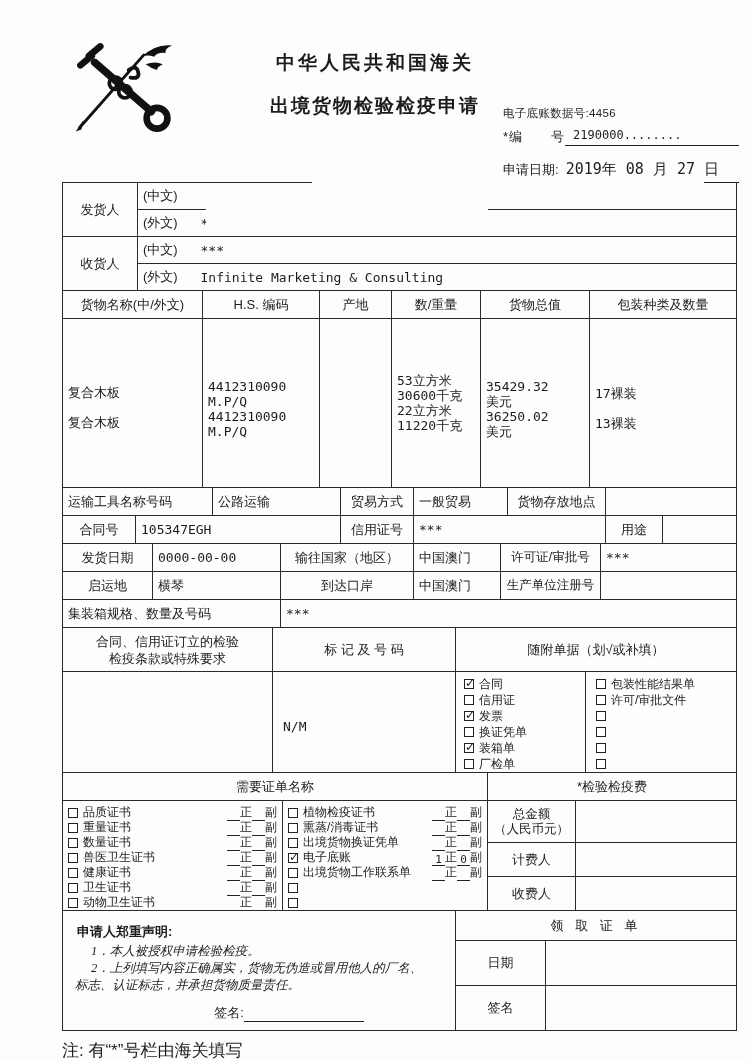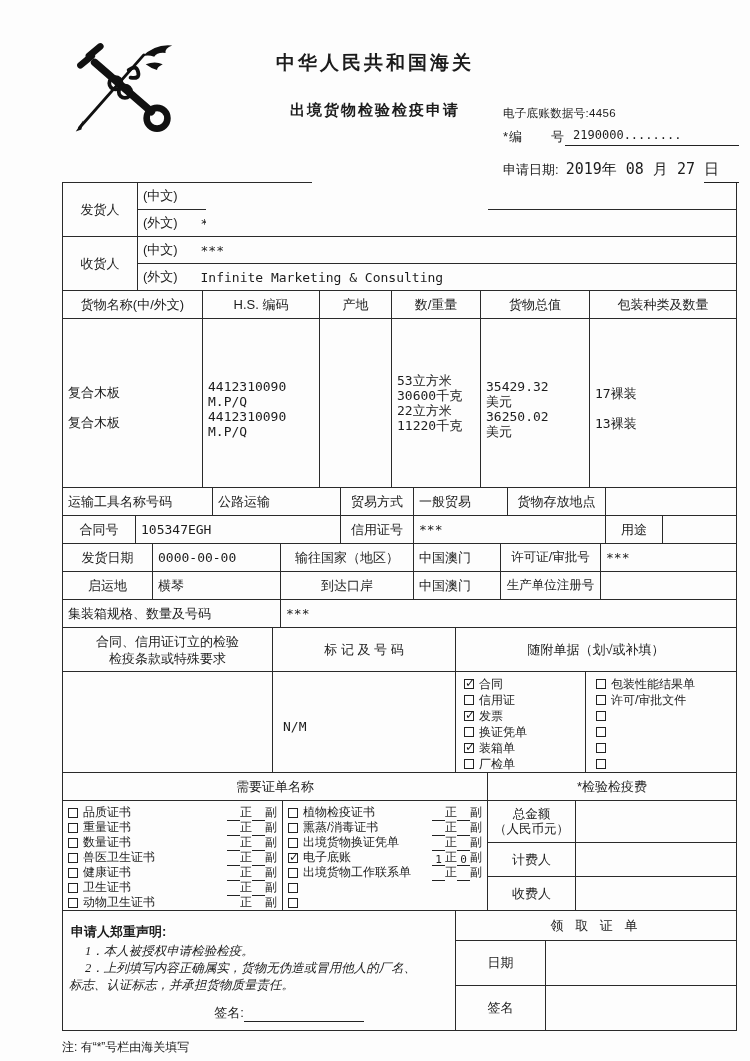--- a/index.html
+++ b/index.html
@@ -3,21 +3,21 @@
 <meta charset="utf-8">
 <style>
 *{box-sizing:border-box;margin:0;padding:0}
 html,body{background:#e8e8e8}
 body{font-family:"Liberation Sans","DejaVu Sans",sans-serif;color:#1c1c1c}
 .page{position:relative;width:750px;height:1061px;background:#fdfdfd;margin:0 auto;overflow:hidden}
 .hdr{position:relative;height:183px}
 .logo{position:absolute;left:64px;top:36px;width:118px;height:104px}
 .titles{position:absolute;left:185px;top:50px;width:380px;text-align:center}
 .t1{font-size:19px;font-weight:bold;letter-spacing:3px}
-.t2{font-size:15px;font-weight:bold;letter-spacing:2px;margin-top:25px}
+.t2{font-size:19px;font-weight:bold;letter-spacing:2px;margin-top:17px}
 .hright{position:absolute;left:503px;top:106px;width:236px}
 .ledger{font-size:11.5px;margin-bottom:7px;letter-spacing:.3px}
 .serialrow{display:flex;font-size:13px}
 .serial-lab{white-space:pre;letter-spacing:1px}
 .serial-val{flex:1;border-bottom:1.5px solid #222;padding:0 0 1px 8px}
 .daterow{display:flex;gap:7px;align-items:center;border-bottom:1.5px solid #222;margin-top:12px;padding:2px 0 3px;font-size:13px}
 .v{font-family:"DejaVu Sans Mono","Liberation Mono",monospace;font-size:12px}
 .ft{border-collapse:collapse;table-layout:fixed;width:675px;margin-left:62px;margin-top:-1px}
 .ft td{border:1px solid #2a2a2a;font-size:13px;vertical-align:middle;padding:0 5px;overflow:hidden}
 .ctr{text-align:center}
@@ -29,21 +29,21 @@
 .ci16{height:16px}
 .copies{margin-left:auto;display:flex;align-items:flex-end}
 .blank{display:inline-block;width:13px;height:12px;border-bottom:1px solid #222;text-align:center;font-size:11px;line-height:12px}
 .sub2{display:flex;height:100%}
 .subL{width:130px;border-right:1px solid #2a2a2a;padding:4px 0 0 8px}
 .subR{flex:1;padding:4px 0 0 10px}
 .dec-title{font-size:13px;font-weight:bold;padding:3px 0 2px 2px}
 .script{font-family:"Liberation Serif","DejaVu Serif",serif;font-style:italic;font-size:12.5px;line-height:17px}
 .signline{display:flex;align-items:flex-end;justify-content:center;margin-top:10px;font-size:13px;padding-left:60px}
 .sign-blank{display:inline-block;width:120px;border-bottom:1px solid #222;height:13px}
-.foot{margin:8px 0 0 62px;font-size:12px}
+.foot{margin:8px 0 0 62px;font-size:17px}
 .redact{position:absolute;background:#fdfdfd}
 .lab-pre{white-space:pre}
 </style>
 </head>
 <body>
 
 <div class="page">
 
   <div class="hdr">
     <svg class="logo" viewBox="0 0 120 110" aria-hidden="true">
@@ -504,21 +504,21 @@
     </table>
 
   <table class="ft">
     <colgroup>
         <col style="width:393px">
         <col style="width:90px">
         <col>
       </colgroup>
     <tbody>
         <tr style="height:30px">
-      <td class="top" rowspan="3" style="padding:2px 6px">
+      <td class="top" rowspan="3" style="padding:2px 12px">
         <div class="dec-title">申请人郑重声明:</div>
         <div class="script" style="padding-left:16px">1．本人被授权申请检验检疫。</div>
         <div class="script" style="padding-left:16px">2．上列填写内容正确属实，货物无伪造或冒用他人的厂名、</div>
         <div class="script">标志、认证标志，并承担货物质量责任。</div>
         <div class="signline">
           <span>签名:</span>
               <span class="sign-blank"></span>
         </div>
       </td>
       <td class="ctr" colspan="2" style="letter-spacing:4px">领 取 证 单</td>

